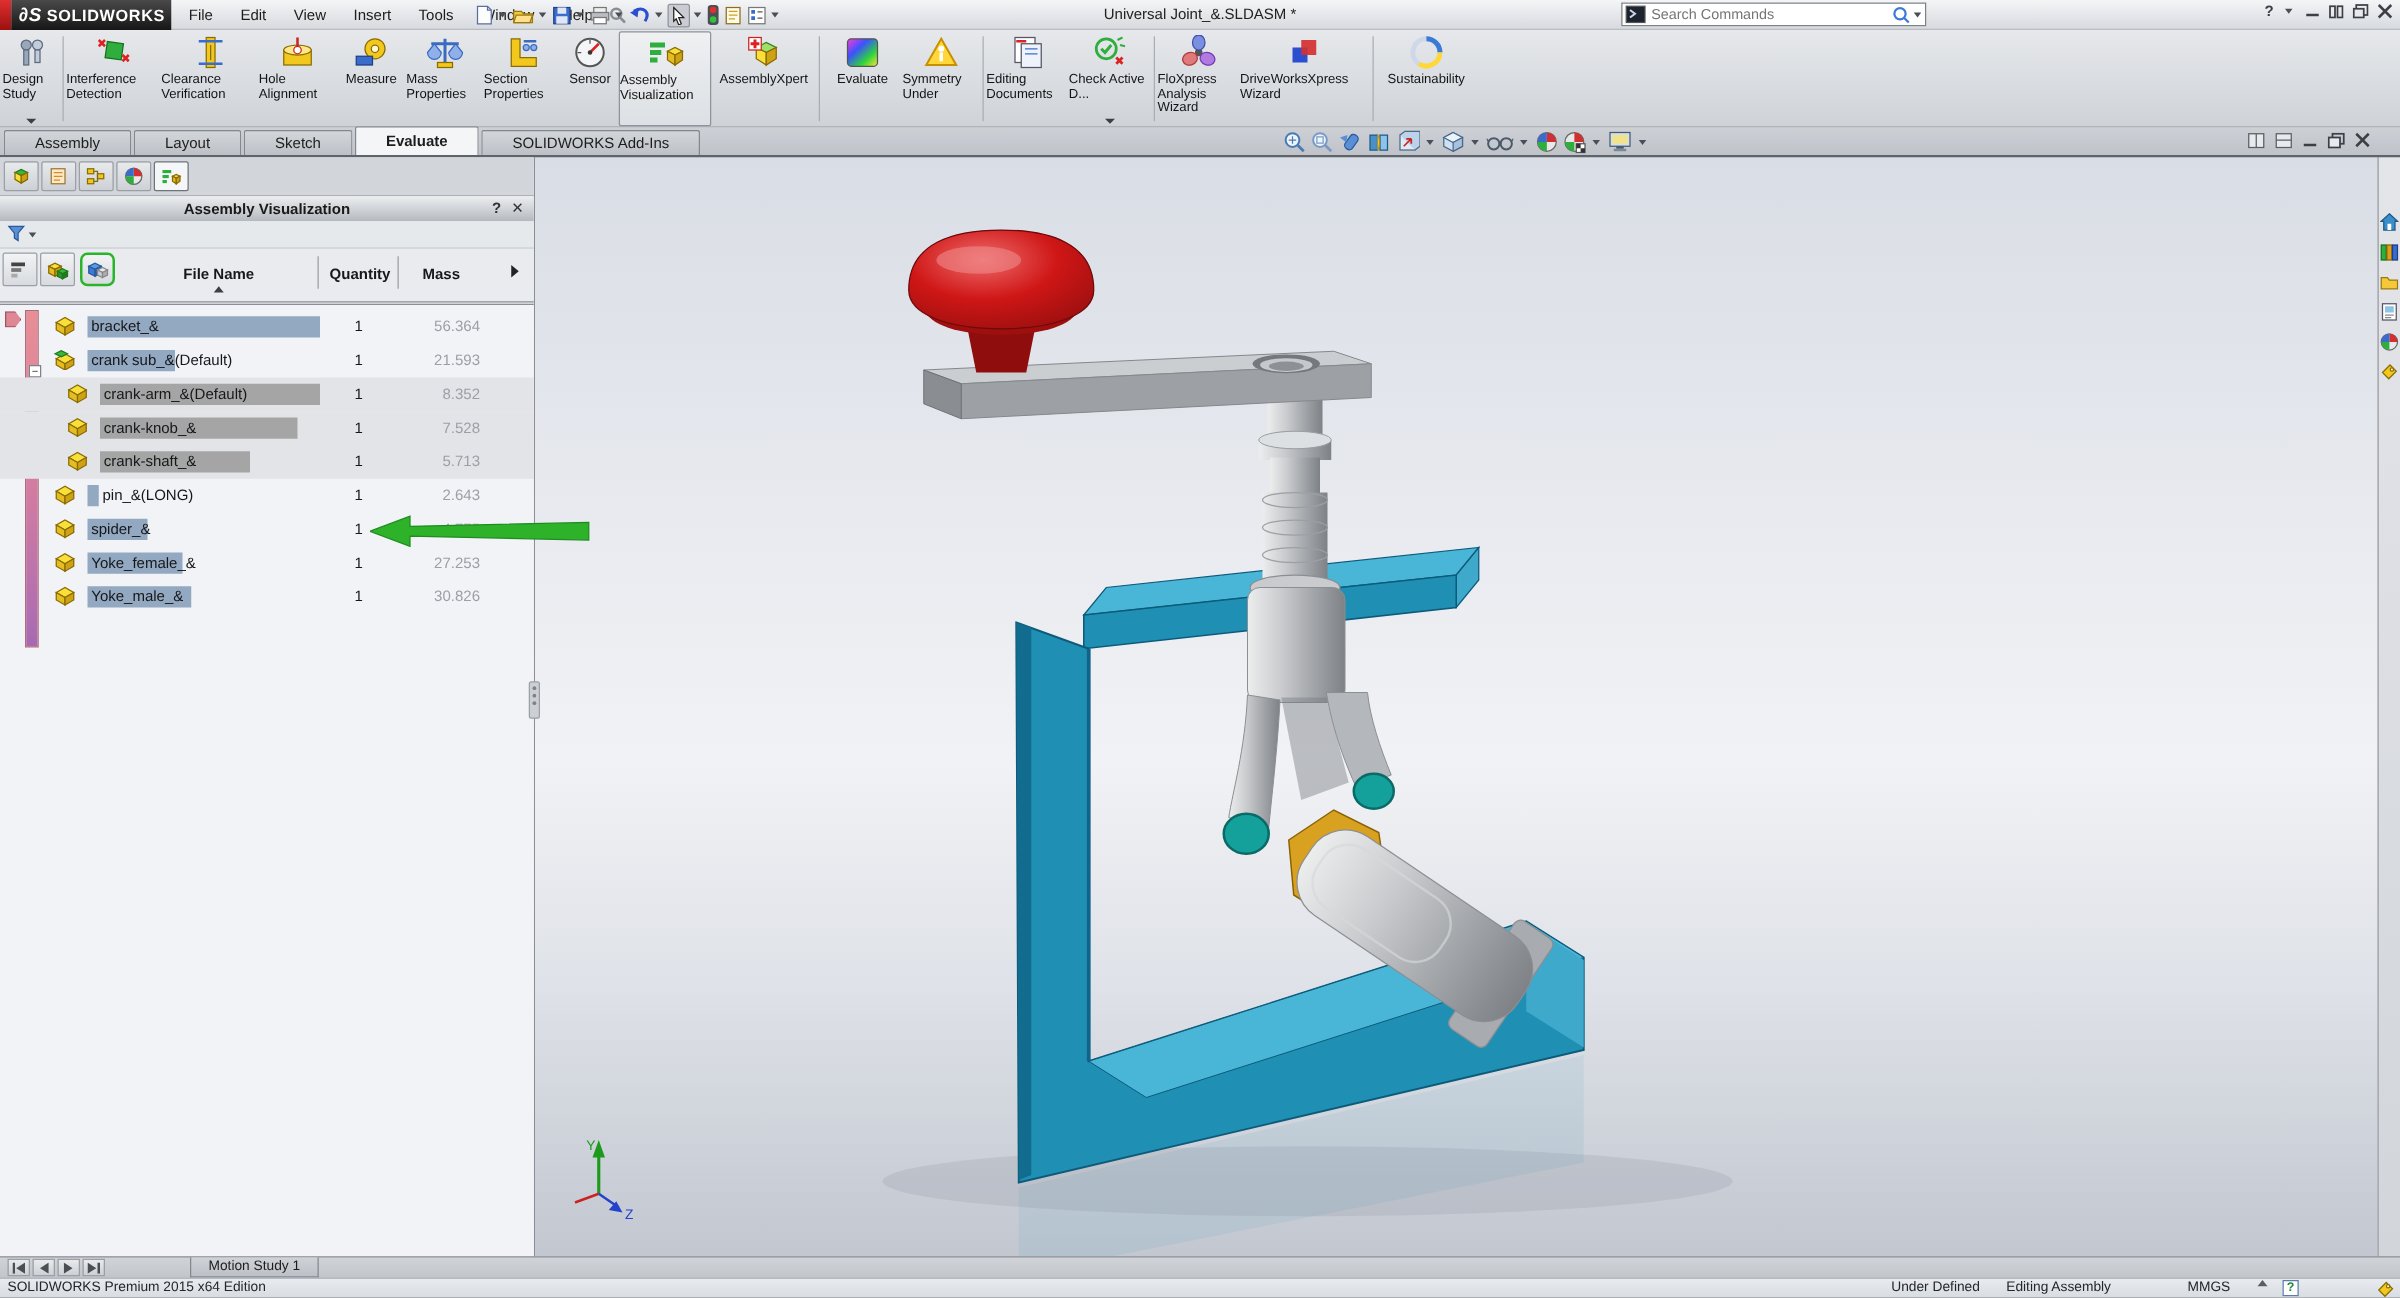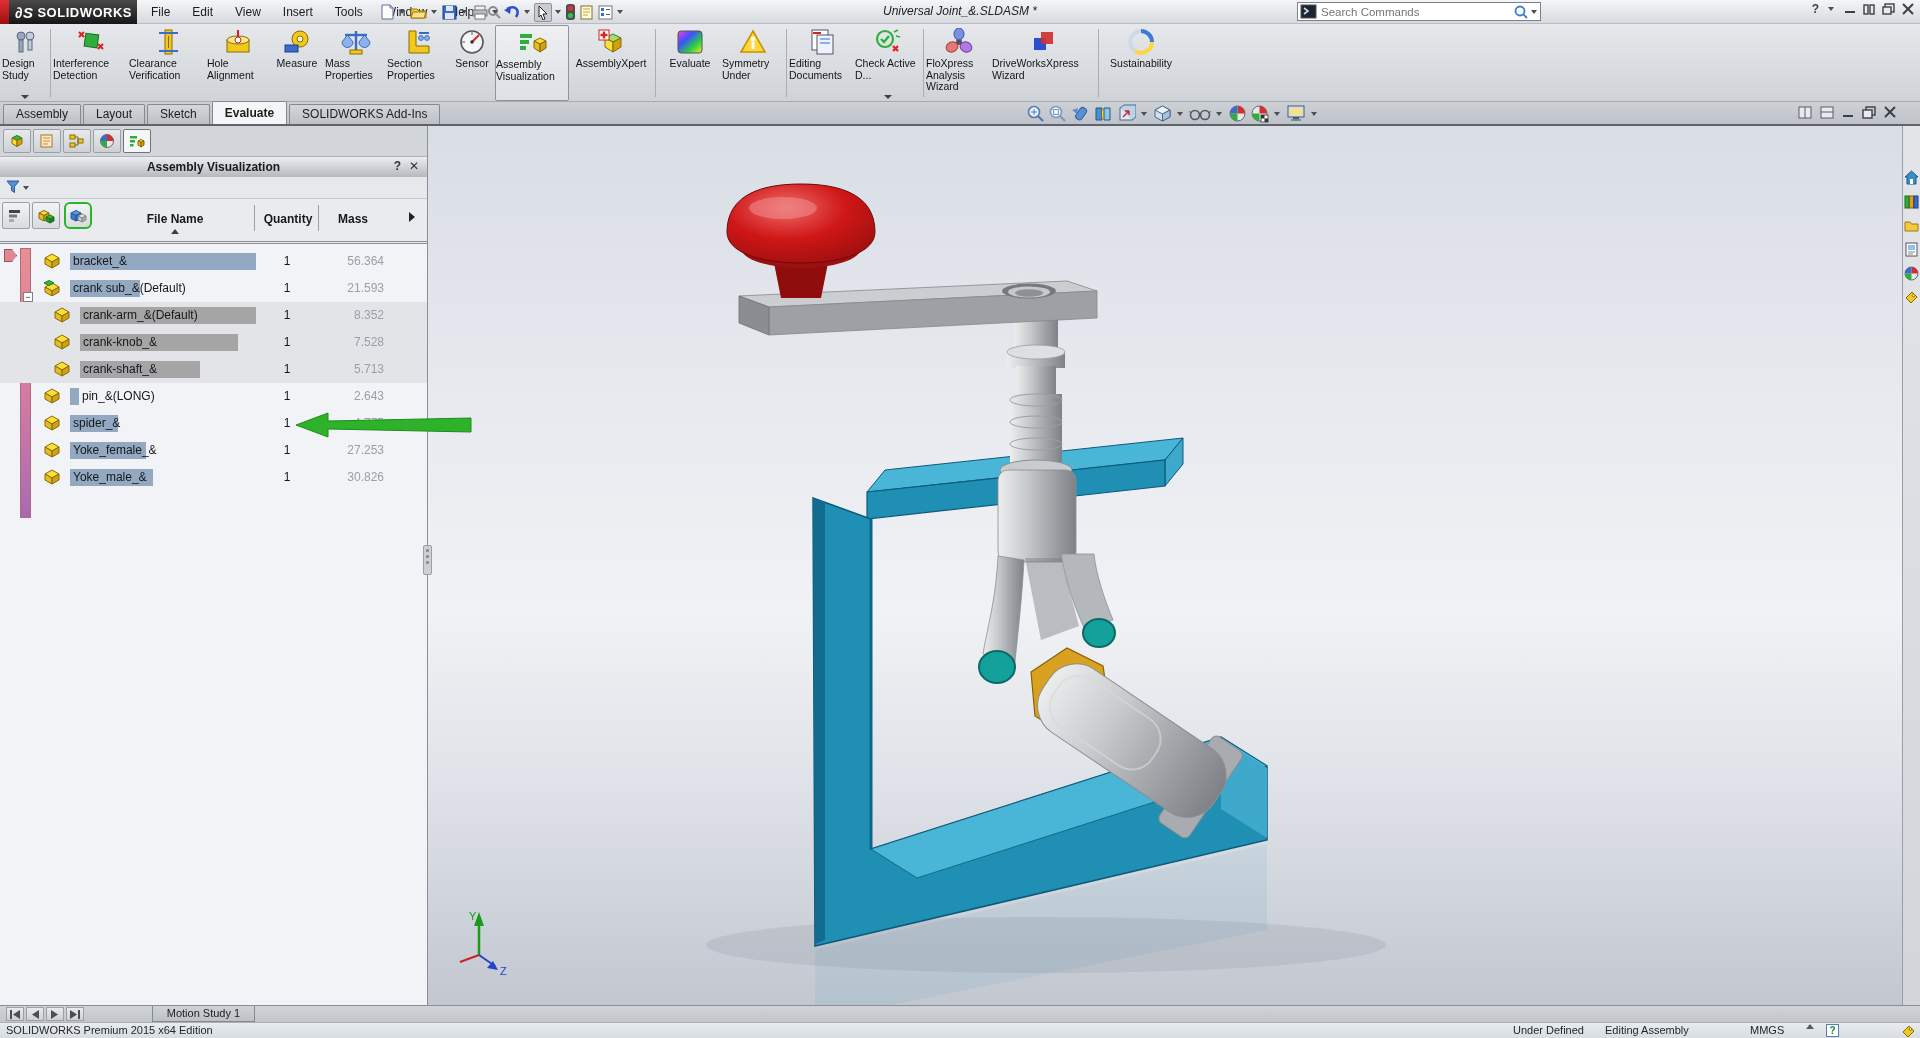--- a/index.html
+++ b/index.html
@@ -10,37 +10,37 @@
   #redstripe{position:absolute;left:0;top:0;width:9px;height:24px;background:linear-gradient(#e03030,#9c1010);}
   #logo{position:absolute;left:9px;top:0;width:128px;height:24px;background:linear-gradient(#4a4a4a,#161616);color:#fff;display:flex;align-items:center;padding-left:6px;font-size:13px;font-weight:bold;letter-spacing:.5px;}
   #logo .swirl{font-style:italic;font-size:15px;margin-right:4px;}
   #menus{position:absolute;left:140px;top:0;height:24px;display:flex;align-items:center;}
   .menu{padding:3px 11px;font-size:12px;color:#1c1c1c;}
   .pinico{margin-left:2px;}
   #qtools{position:absolute;left:378px;top:2px;height:20px;display:flex;align-items:center;}
   .qbtn{display:flex;align-items:center;margin:0 1px;padding:1px;}
   .qbtn.pressed{border:1px solid #8f939a;background:#c9cdd3;border-radius:2px;}
   .dcaret{width:0;height:0;border-left:3px solid transparent;border-right:3px solid transparent;border-top:4px solid #4a4e55;margin:0 3px 0 2px;}
-  #doctitle{position:absolute;left:0;right:0;top:4px;text-align:center;font-size:12px;color:#222;font-style:italic;}
+  #doctitle{position:absolute;left:0;right:0;top:4px;text-align:center;font-size:12px;color:#222;}
   #searchbox{position:absolute;left:1297px;top:2px;width:244px;height:19px;background:#fff;border:1px solid #7d8188;display:flex;align-items:center;}
   #searchbox input{border:0;outline:0;flex:1;font-size:11.5px;color:#555;height:15px;padding:0 4px;background:transparent;}
   #winctl{position:absolute;right:6px;top:2px;display:flex;align-items:center;gap:7px;}
   .wbtn{color:#3c4046;font-size:12px;display:flex;align-items:center;}
   
   #ribbon{position:absolute;left:0;top:24px;width:1920px;height:78px;background:linear-gradient(#e6e8eb,#cfd3d8);border-bottom:1px solid #a7abb1;display:flex;align-items:stretch;padding:1px 2px 0 2px;}
   .rdiv{width:1px;background:#aaaeb4;margin:4px 2px;}
   .rbtn{position:relative;display:flex;flex-direction:column;align-items:center;padding-top:3px;}
   .rbtn svg{flex:0 0 auto;}
   .rlb{font-size:10.5px;line-height:11.5px;color:#141414;margin-top:2px;}
   .rbtn.active{background:linear-gradient(#eef0f2,#dde0e4);border:1px solid #8f939a;border-radius:2px;}
   .bcaret{position:absolute;bottom:2px;left:50%;margin-left:-4px;width:0;height:0;border-left:4px solid transparent;border-right:4px solid transparent;border-top:4px solid #3c4046;}
   
   #tabrow{position:absolute;left:0;top:102px;width:1920px;height:24px;background:linear-gradient(#cdd0d5,#bfc3c9);border-bottom:2px solid #5f636a;}
   #tabs{position:absolute;left:3px;bottom:0;display:flex;align-items:flex-end;}
-  .ctab{height:20px;padding:2px 12px;font-size:12px;color:#1d1d1d;background:linear-gradient(#d3d6da,#bdc1c7);border:1px solid #84888f;border-bottom:0;margin-right:2px;border-radius:2px 2px 0 0;}
+  .ctab{height:20px;padding:2px 24px;font-size:12px;color:#1d1d1d;background:linear-gradient(#d3d6da,#bdc1c7);border:1px solid #84888f;border-bottom:0;margin-right:2px;border-radius:2px 2px 0 0;}
   .ctab.active{background:#f4f5f7;font-weight:bold;height:23px;padding-top:4px;}
   #hud{position:absolute;left:1026px;top:2px;display:flex;align-items:center;gap:3px;}
   .hudbtn{display:flex;align-items:center;}
   #childctl{position:absolute;left:1798px;top:4px;display:flex;gap:8px;align-items:center;}
   
   #main{position:absolute;left:0;top:126px;width:1920px;height:879px;}
   #viewport{position:absolute;left:427px;top:0;width:1475px;height:879px;border-left:1px solid #8b8f95;background:linear-gradient(180deg,#d9dde5 0%,#e9ebf0 35%,#f1f2f5 55%,#dfe2e8 75%,#c2c7d0 100%);}
   #taskpane{position:absolute;right:0;top:0;width:18px;height:879px;background:linear-gradient(#e3e5e9,#d2d5da);border-left:1px solid #9a9ea4;display:flex;flex-direction:column;align-items:center;padding-top:44px;gap:9px;}
   
   #panel{position:absolute;left:0;top:0;width:427px;height:879px;background:#f2f3f6;}

